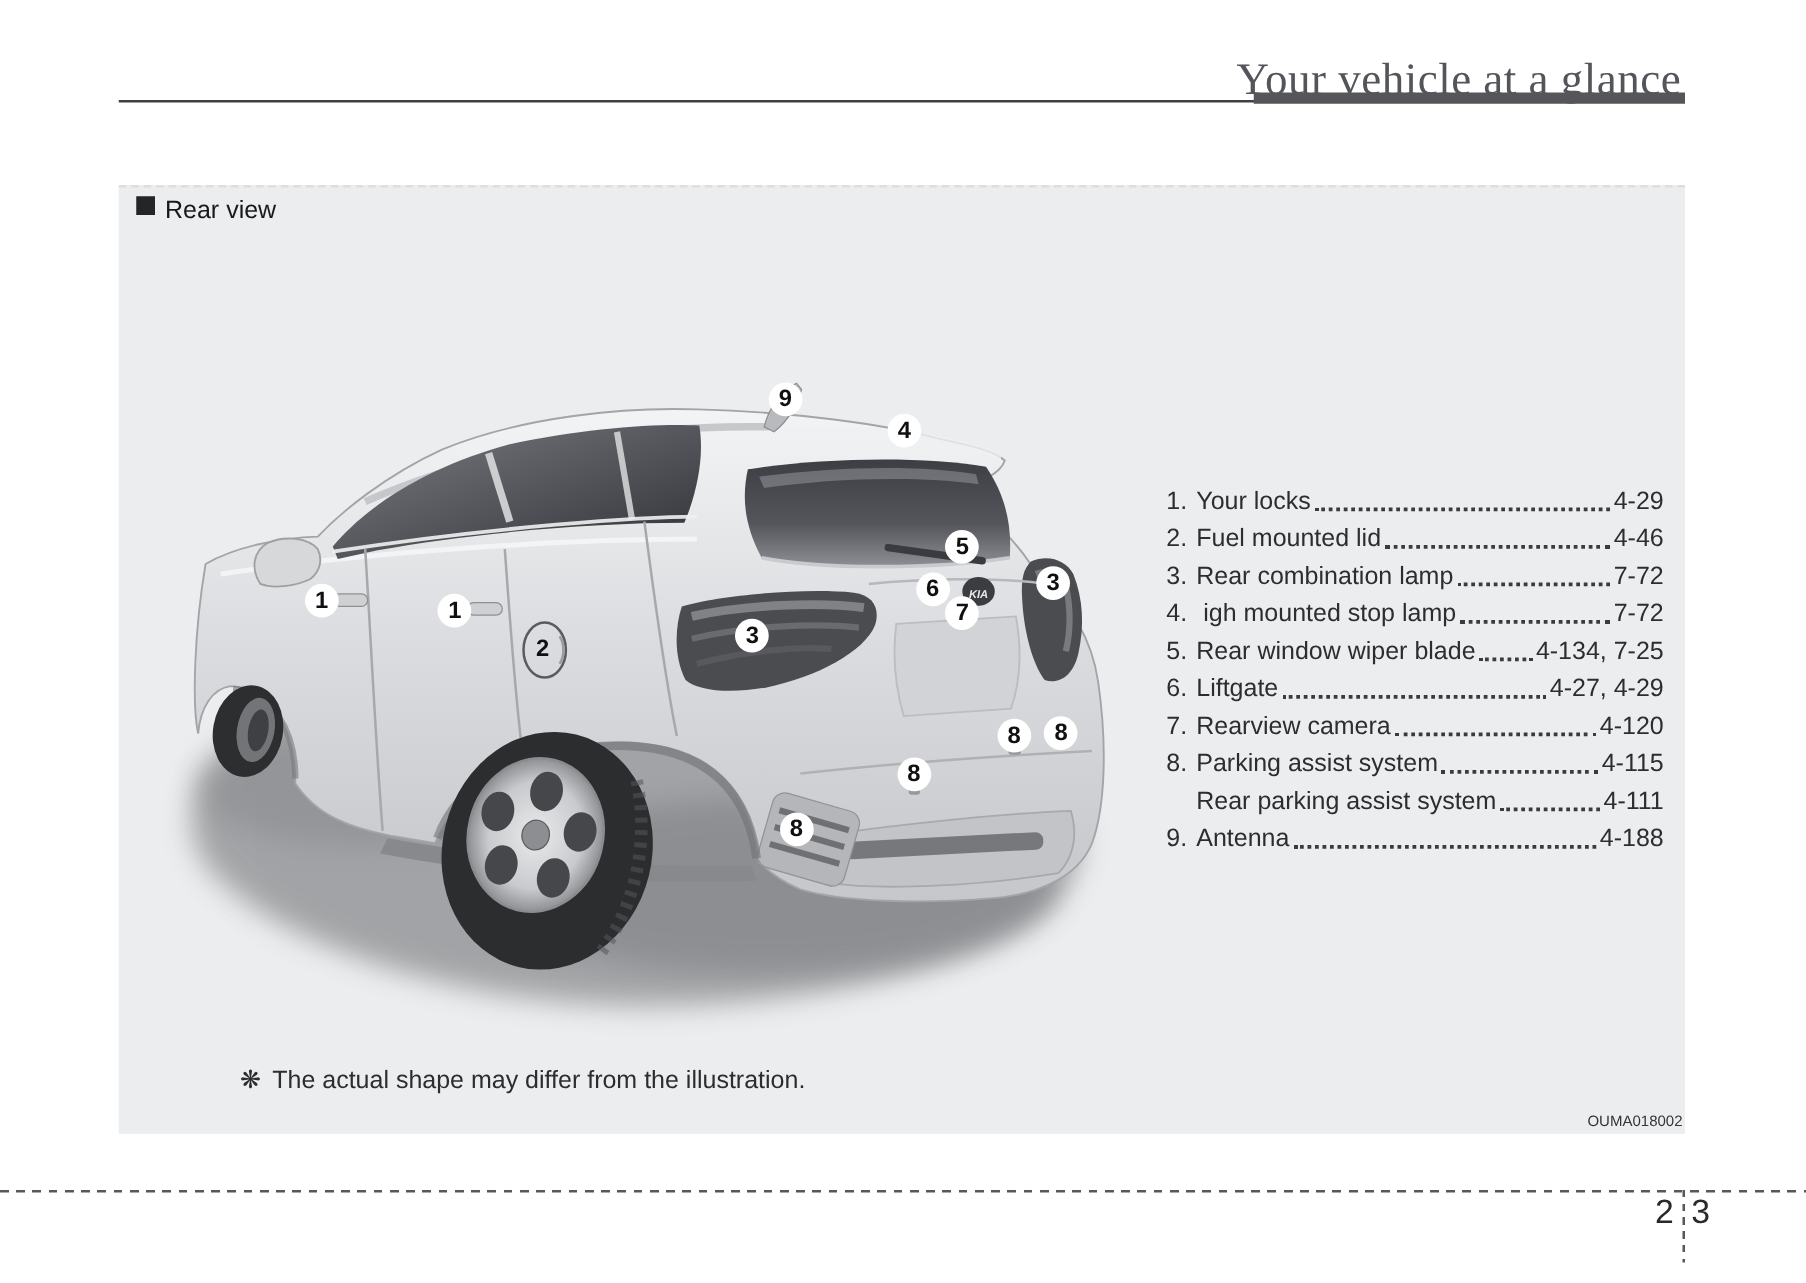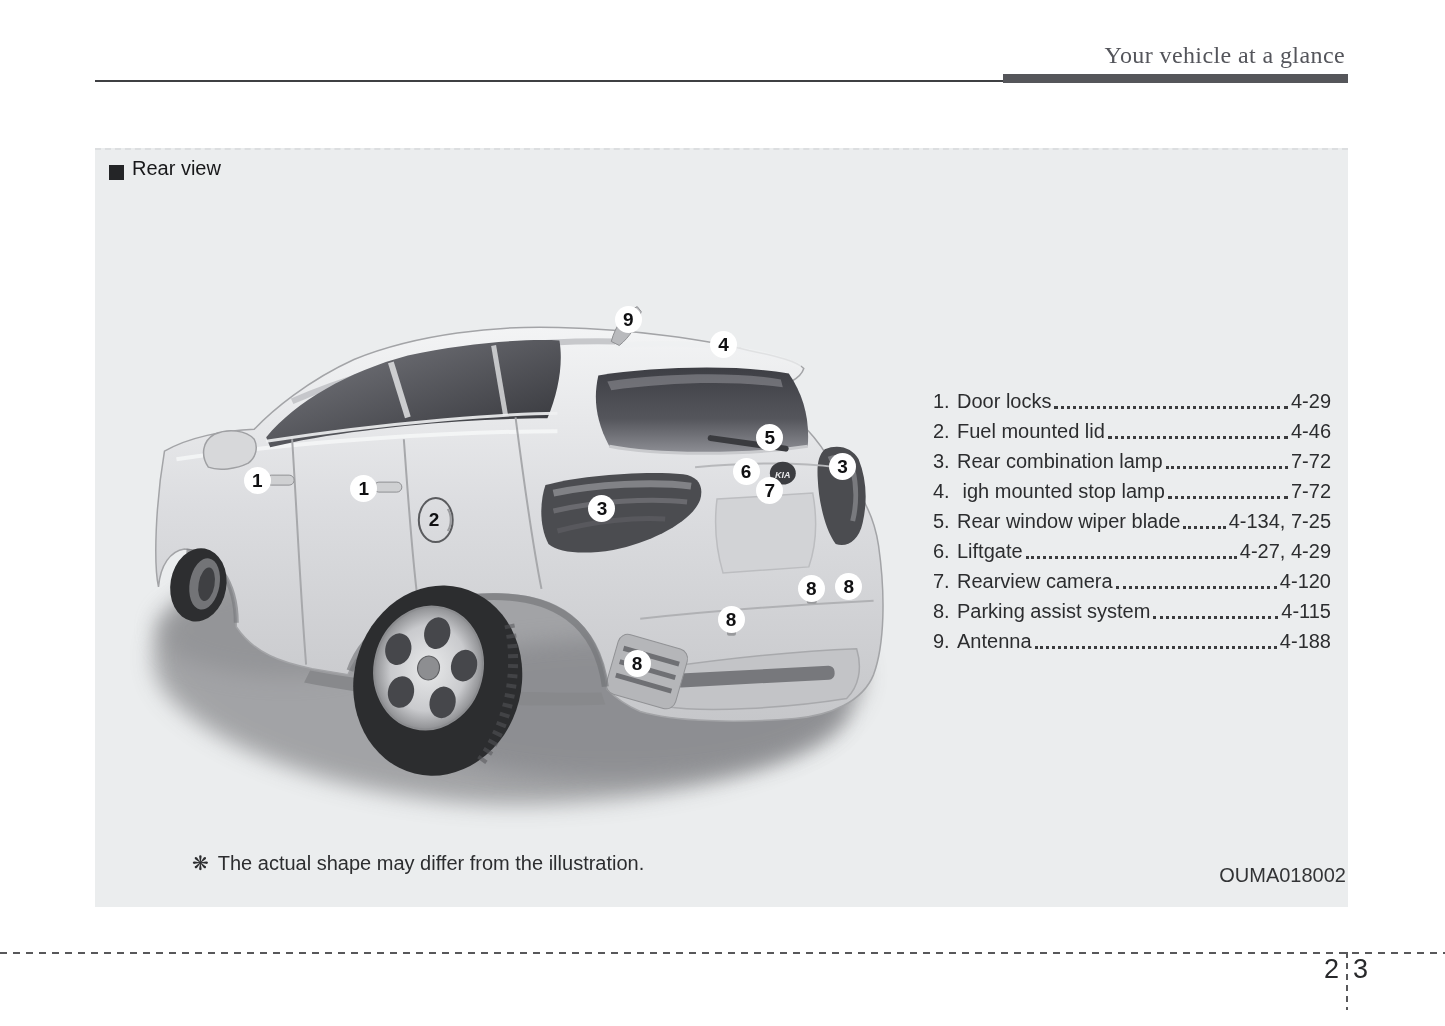--- a/index.html
+++ b/index.html
@@ -1,46 +1,46 @@
 <!DOCTYPE html>
 <html><head>
 <meta charset="utf-8">
 <style>
   html,body{margin:0;padding:0}
   body{width:1445px;height:1026px;position:relative;background:#ffffff;
        font-family:"Liberation Sans",sans-serif;overflow:hidden}
 
   .title{position:absolute;top:42px;right:100px;font-family:"Liberation Serif",serif;
-         font-size:24px;color:#54555b;letter-spacing:.4px}
+         font-size:36px;color:#54555b;letter-spacing:.4px}
   .rule-thin{position:absolute;left:95px;top:80px;width:909px;height:2px;background:#3f4043}
   .rule-thick{position:absolute;left:1003px;top:74px;width:345px;height:9px;background:#55565a}
 
   .panel{position:absolute;left:95px;top:148px;width:1253px;height:759px;
          background:#ebedee;border-top:2px dashed #dcdee0;box-sizing:border-box}
 
-  .section-label{position:absolute;left:14px;top:7px;display:flex;align-items:flex-end;
+  .section-label{position:absolute;left:14px;top:7px;display:flex;align-items:flex-start;
                  gap:8px;font-size:20px;color:#18181a}
   .sq{width:15px;height:15px;background:#242527;display:inline-block}
 
   svg.car{position:absolute;left:0;top:0;width:100%;height:100%}
 
   .callout{position:absolute;width:27px;height:27px;margin:-14px 0 0 -14px;border-radius:50%;
            background:#ffffff;color:#101012;font-size:19px;font-weight:bold;line-height:27px;
            text-align:center}
   .callout.plain{background:transparent}
 
   .parts-list{position:absolute;left:838px;top:240px;width:398px;font-size:20px;color:#2c2d2f}
   .row{display:flex;align-items:flex-start;height:30px;white-space:nowrap}
   .row .num{flex:0 0 24px;width:24px}
   .row .dots{flex:1 1 auto;min-width:8px;border-bottom:3px dotted #3a3b3d;height:16px;margin:0 3px}
   .row .pages{flex:0 0 auto}
 
   .note{position:absolute;left:97px;top:701px;font-size:20px;color:#2c2d2f}
   .note .sym{margin-right:9px}
-  .img-code{position:absolute;right:2px;bottom:20px;font-size:20px;color:#333436}
+  .img-code{position:absolute;right:2px;bottom:3px;font-size:12px;color:#333436}
 
   .footer-hdash{position:absolute;left:0;top:952px;width:1445px;height:2px;
     background:repeating-linear-gradient(to right,#58585a 0 7px,transparent 7px 13px)}
   .footer-vdash{position:absolute;left:1346px;top:952px;width:2px;height:58px;
     background:repeating-linear-gradient(to bottom,#58585a 0 6px,transparent 6px 11px)}
   .pnum{position:absolute;top:954px;font-size:27px;color:#28292b}
   .pnum.ch{right:106px}
   .pnum.pg{left:1353px}
 </style>
 </head>
@@ -199,21 +199,21 @@
         <div class="callout" style="left: 57.2%; top: 58%;">8</div>
         <div class="callout" style="left: 60.2%; top: 57.7%;">8</div>
         <div class="callout" style="left: 50.8%; top: 62.1%;">8</div>
         <div class="callout" style="left: 43.3%; top: 67.9%;">8</div>
         <div class="callout" style="left: 42.6%; top: 22.5%;">9</div>
       </div>
 
     <div class="parts-list" id="parts-list">
         <div class="row">
           <span class="num">1.</span>
-          <span class="label">Door locks</span>
+          <span class="label">Your locks</span>
           <span class="dots"></span>
           <span class="pages">4-29</span>
         </div>
         <div class="row">
           <span class="num">2.</span>
           <span class="label">Fuel mounted lid</span>
           <span class="dots"></span>
           <span class="pages">4-46</span>
         </div>
         <div class="row">
@@ -244,20 +244,26 @@
           <span class="num">7.</span>
           <span class="label">Rearview camera</span>
           <span class="dots"></span>
           <span class="pages">4-120</span>
         </div>
         <div class="row">
           <span class="num">8.</span>
           <span class="label">Parking assist system</span>
           <span class="dots"></span>
           <span class="pages">4-115</span>
+        </div>
+        <div class="row">
+          <span class="num"></span>
+          <span class="label">Rear parking assist system</span>
+          <span class="dots"></span>
+          <span class="pages">4-111</span>
         </div>
         <div class="row">
           <span class="num">9.</span>
           <span class="label">Antenna</span>
           <span class="dots"></span>
           <span class="pages">4-188</span>
         </div>
       </div>
 
     <div class="note">

